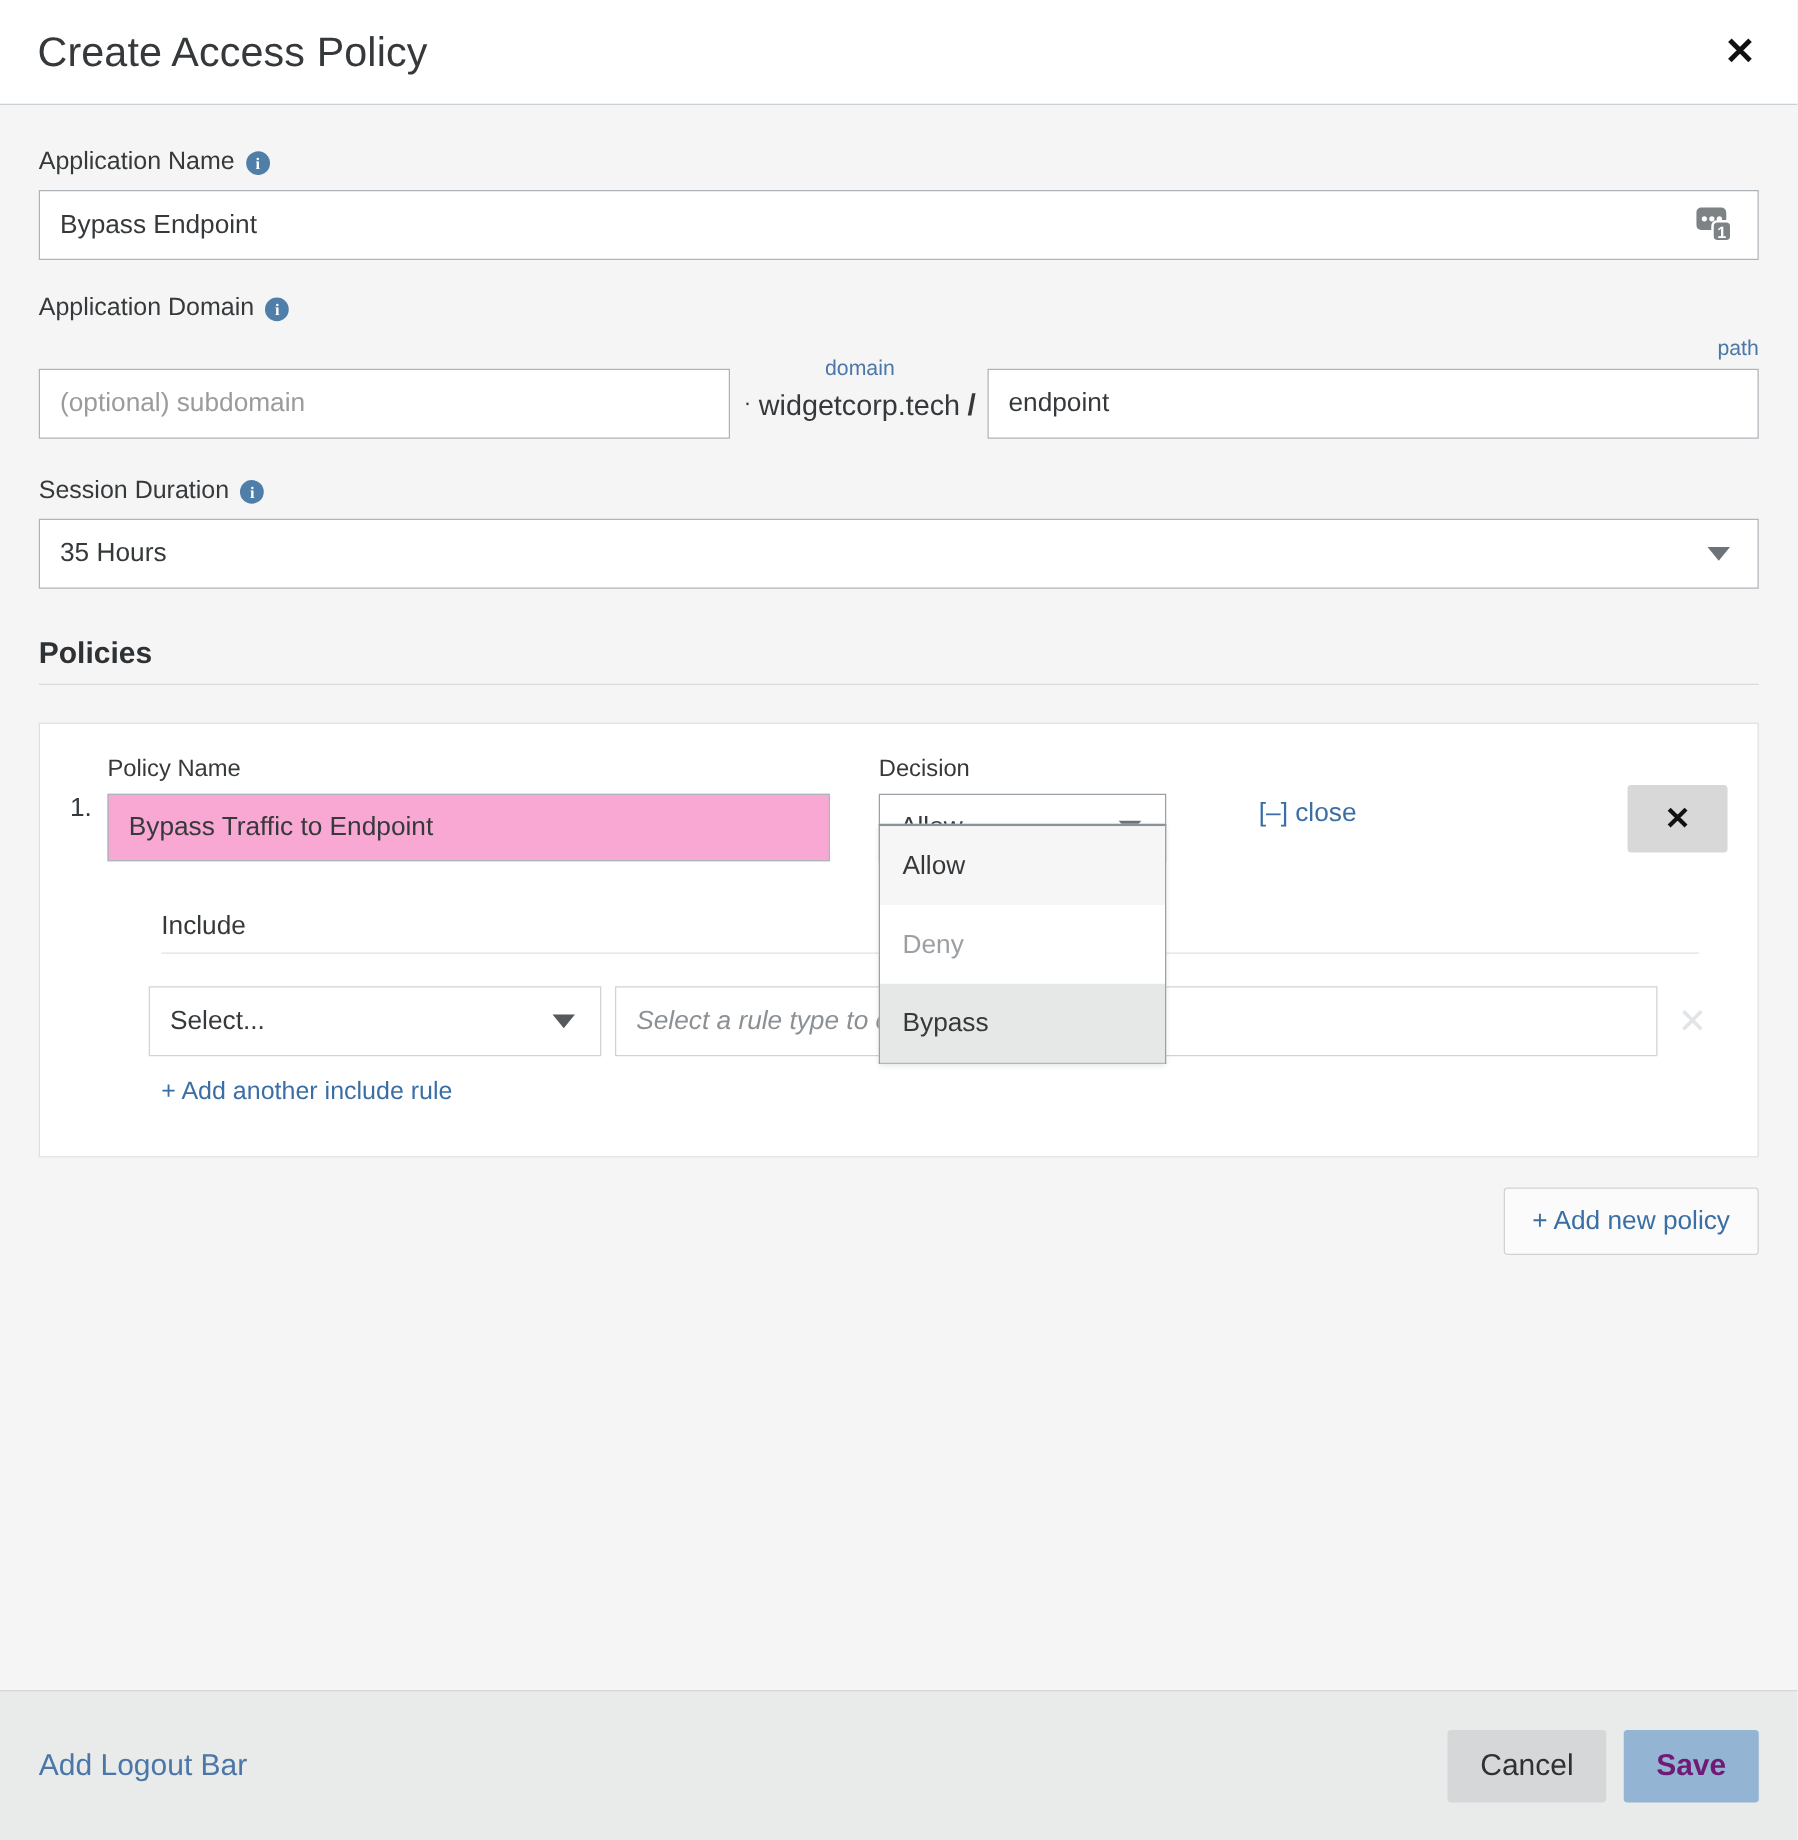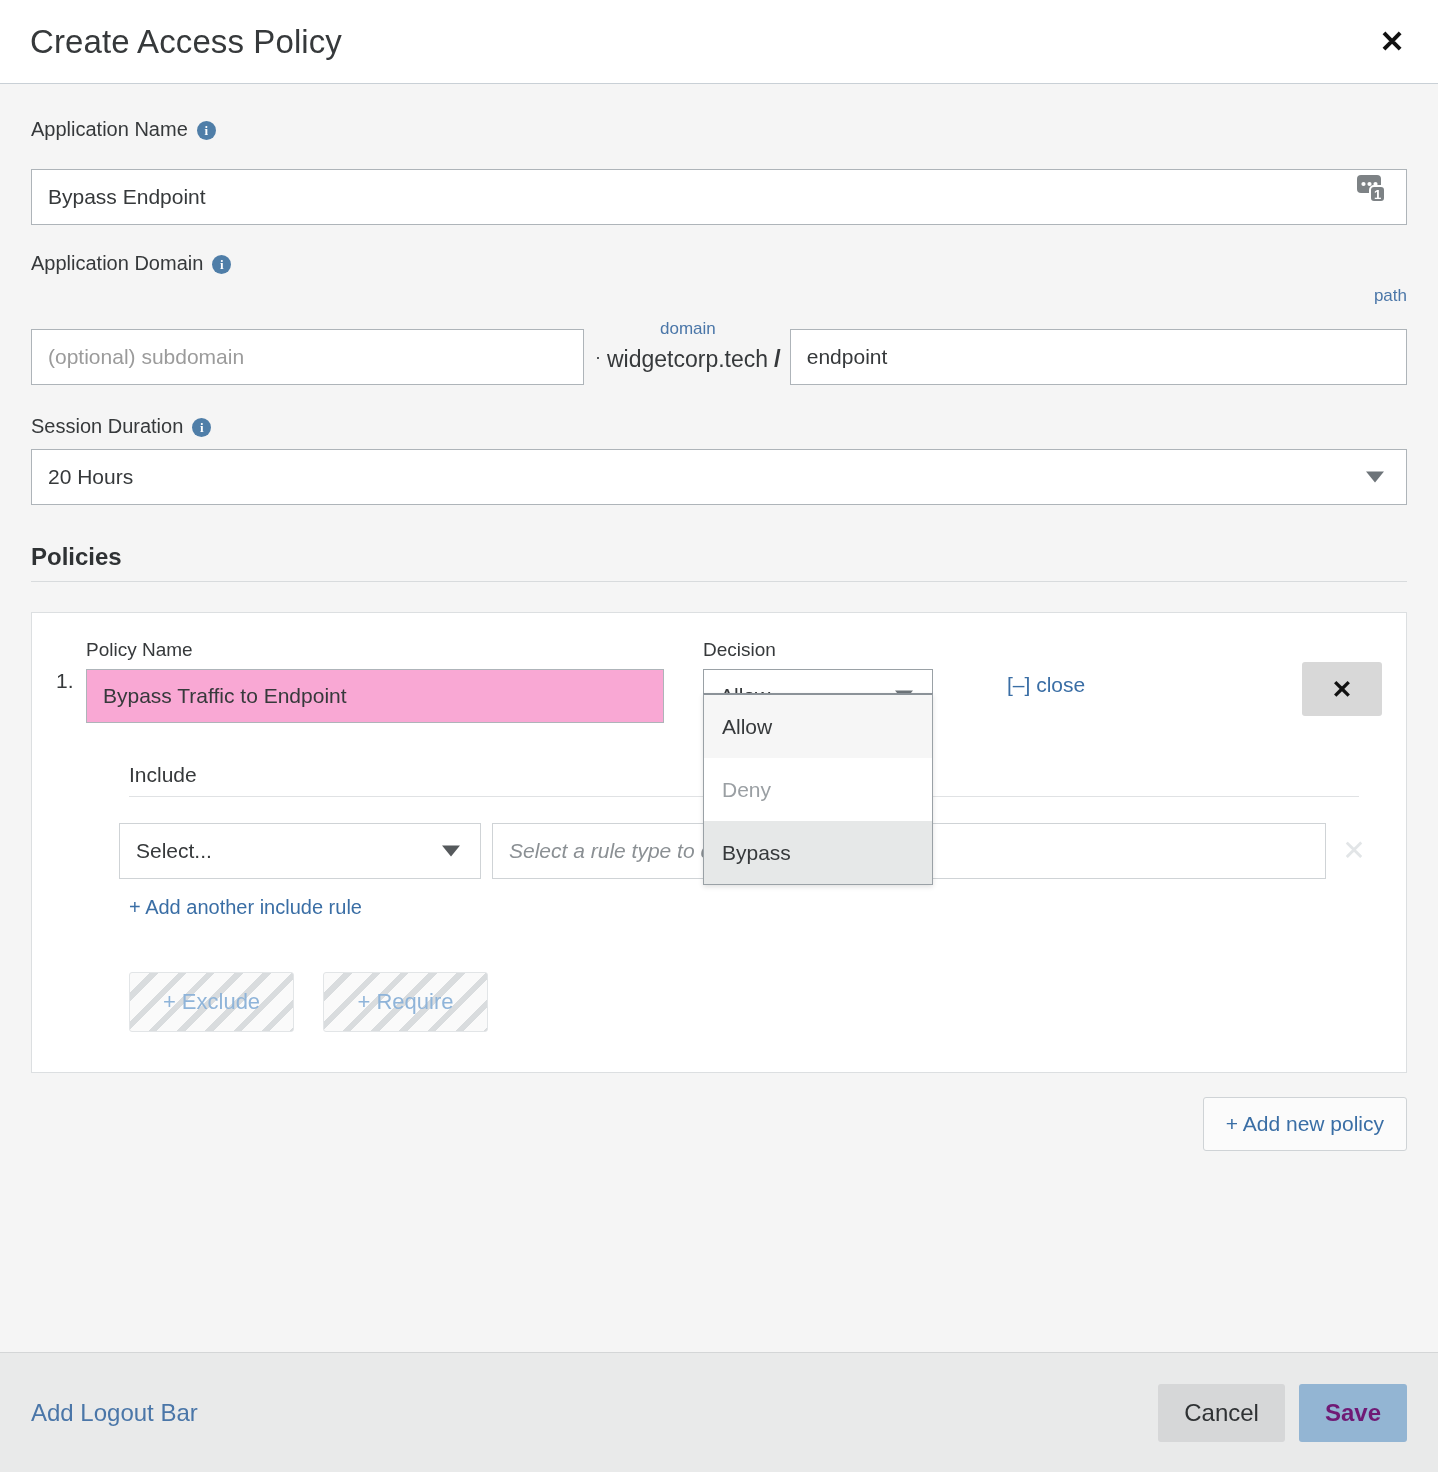--- a/index.html
+++ b/index.html
@@ -89,21 +89,20 @@
   .text-input {
     width: 100%;
     height: 56px;
     background: #ffffff;
     border: 1px solid #aeb4b9;
     font-size: 21px;
     color: #36393b;
     padding: 0 16px;
     font-family: "Liberation Sans", sans-serif;
     outline: none;
-    margin-top: 17px;
   }
   .text-input::placeholder { color: #9b9b9b; }
 
   .app-name-wrap { position: relative; margin-bottom: 27px; }
   .pw-badge {
     position: absolute;
     right: 17px;
     top: 50%;
     transform: translateY(-50%);
     width: 33px; height: 30px;
@@ -480,21 +479,21 @@
         <input class="text-input" value="endpoint" style="">
       </div>
     </div>
 
     <div class="field-label">
       <span>Session Duration</span>
       <span class="info-icon">i</span>
     </div>
     <div class="session-wrap">
       <div class="select-box">
-        <span>20 Hours</span>
+        <span>35 Hours</span>
         <span class="caret"></span>
       </div>
     </div>
 
     <div class="section-title">Policies</div>
 
     <div class="policy-card">
       <div class="policy-top">
         <div class="policy-num">1.</div>
 
@@ -529,24 +528,20 @@
         <div class="rule-select">
           <span>Select...</span>
           <span class="caret"></span>
         </div>
         <input class="rule-value" placeholder="Select a rule type to continue" style="">
         <span class="rule-remove">✕</span>
       </div>
 
       <div class="add-include">+ Add another include rule</div>
 
-      <div class="hatch-row">
-        <div class="hatch-btn">+ Exclude</div>
-        <div class="hatch-btn">+ Require</div>
-      </div>
     </div>
 
     <div class="add-policy-row">
       <button class="add-policy-btn">+ Add new policy</button>
     </div>
 
   </div>
 
   <div class="modal-footer">
     <div class="logout-link">Add Logout Bar</div>

